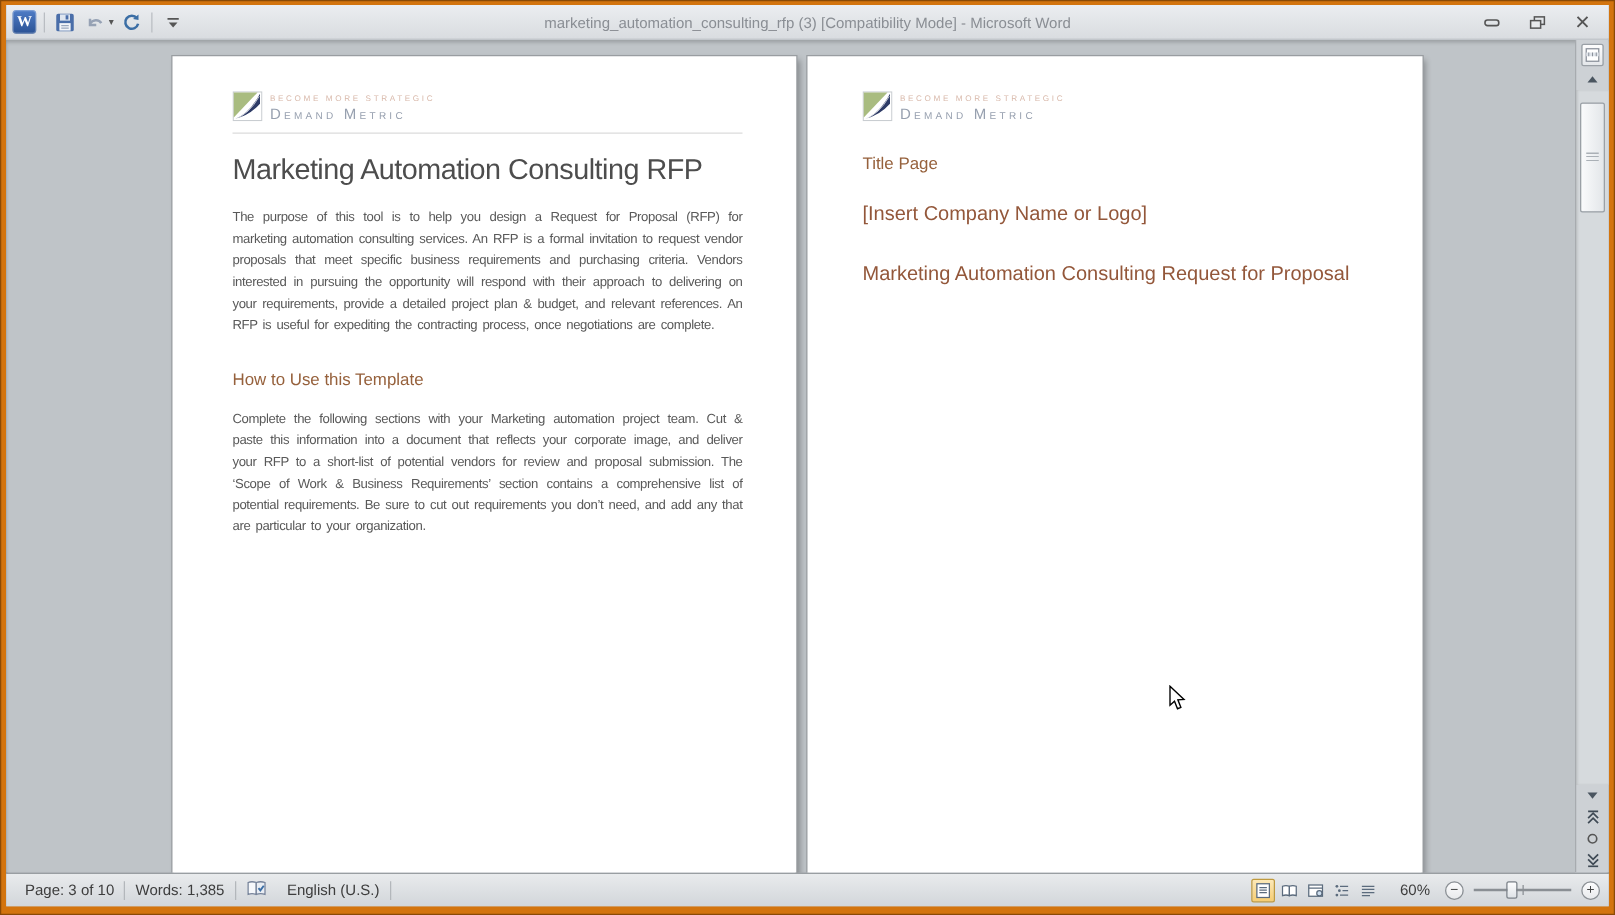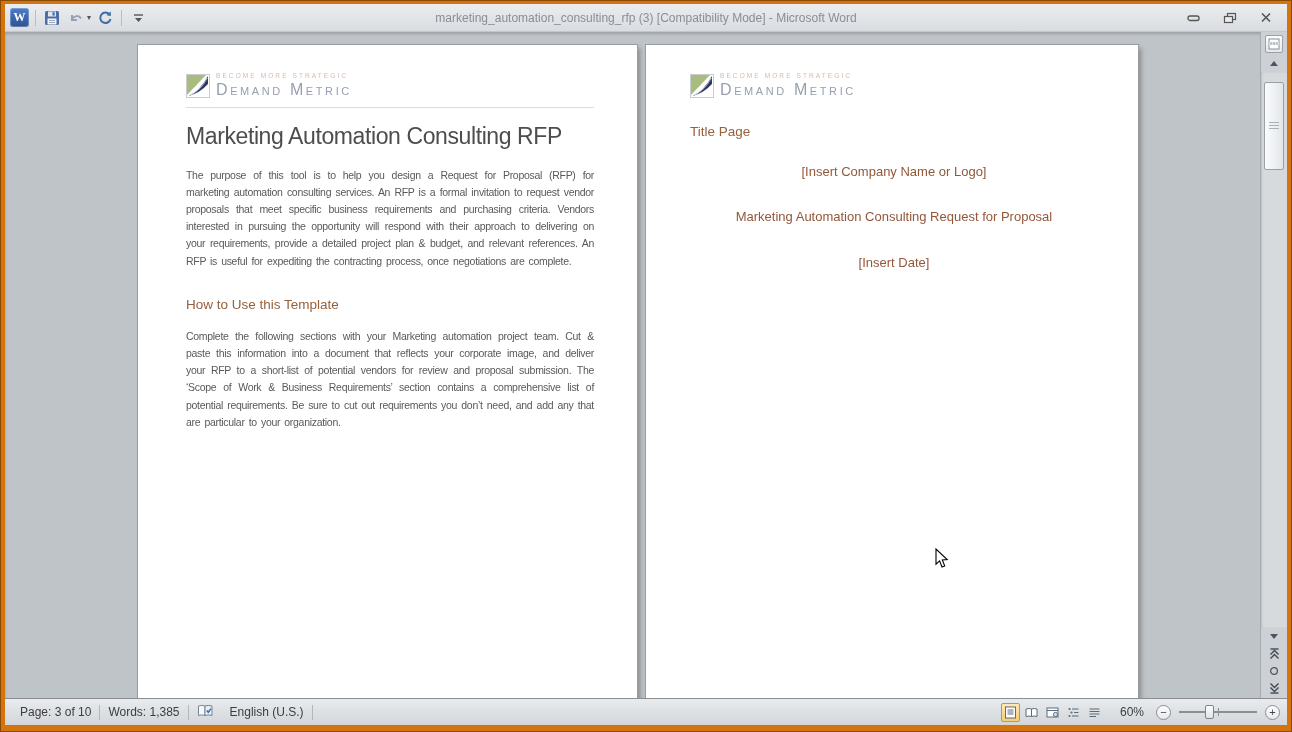--- a/index.html
+++ b/index.html
@@ -38,31 +38,31 @@
     box-shadow:inset 0 2px 3px rgba(0,0,0,.18);}
   .page{position:absolute;top:13px;bottom:-30px;background:#fff;
     box-shadow:0 0 0 1px #999da1,3px 3px 5px rgba(0,0,0,.3);}
   .page1{left:133px;width:499px;padding:28px 43px 0 48px;box-sizing:border-box;}
   .page2{left:641px;width:492px;padding:28px 40px 0 44px;box-sizing:border-box;}
 
   
   .logo{display:flex;align-items:flex-end;gap:6px;}
   .logo-txt{display:flex;flex-direction:column;line-height:1;}
   .logo-tag{font-size:6.5px;letter-spacing:2.1px;text-transform:uppercase;color:#cfa795;opacity:.8;margin-bottom:2px;}
-  .logo-name{font-variant:small-caps;font-size:16px;letter-spacing:2.6px;color:#97a0af;}
+  .logo-name{font-variant:small-caps;font-size:12px;letter-spacing:2.6px;color:#97a0af;}
   .logo-rule{border:none;border-top:1px solid #dcdcdc;margin:9px 0 0 0;}
 
   .doc-title{font-size:23px;letter-spacing:-0.4px;color:#4d4d4d;margin-top:15px;}
   .sec-head{font-size:13.5px;color:#96613c;margin-top:27px;}
   .sec-body{font-size:10.5px;letter-spacing:-0.3px;word-spacing:1.5px;line-height:17.2px;color:#595959;
     text-align:justify;margin-top:17px;}
   .sec-body.second{margin-top:16px;}
 
   .p2-head{font-size:13.5px;color:#96613c;margin-top:26px;}
-  .p2-line{font-size:13px;color:#93573a;text-align:center;}
+  .p2-line{font-size:16px;color:#93573a;}
   .p2-line.l1{margin-top:25px;}
   .p2-line.l2{margin-top:30px;}
   .p2-line.l3{margin-top:31px;}
 
   
   .scrollcol{position:absolute;top:0;bottom:0;right:0;width:26px;background:#cdd1d5;
     border-left:1px solid #a7abaf;display:flex;flex-direction:column;align-items:center;}
   .ruler-btn{width:18px;height:18px;margin:3px 0 2px 0;background:linear-gradient(#fdfdfd,#e4e7ea);
     border:1px solid #9aa0a6;border-radius:2px;box-sizing:border-box;display:flex;align-items:center;justify-content:center;}
   .sc-btn{width:20px;height:17px;display:flex;align-items:center;justify-content:center;}
@@ -190,21 +190,20 @@
           <path d="M2 22 Q13 18.8 21.5 4" fill="none" stroke="#ffffff" stroke-width="0.7" opacity="0.8"></path>
         </svg>
         <div class="logo-txt">
           <div class="logo-tag">Become More Strategic</div>
           <div class="logo-name">Demand Metric</div>
         </div>
       </div>
       <div class="p2-head">Title Page</div>
       <div class="p2-line l1">[Insert Company Name or Logo]</div>
       <div class="p2-line l2">Marketing Automation Consulting Request for Proposal</div>
-      <div class="p2-line l3">[Insert Date]</div>
     </div>
 
     <div class="scrollcol">
       <div class="ruler-btn">
         <svg width="12" height="12" viewBox="0 0 12 12">
               <rect x="1" y="1" width="10" height="10" fill="#fff" stroke="#8a909a"></rect>
               <rect x="1" y="4" width="10" height="3" fill="#dfe4ea"></rect>
               <line x1="3" y1="4" x2="3" y2="7" stroke="#8a909a" stroke-width="0.8"></line>
               <line x1="6" y1="4" x2="6" y2="7" stroke="#8a909a" stroke-width="0.8"></line>
               <line x1="9" y1="4" x2="9" y2="7" stroke="#8a909a" stroke-width="0.8"></line>

